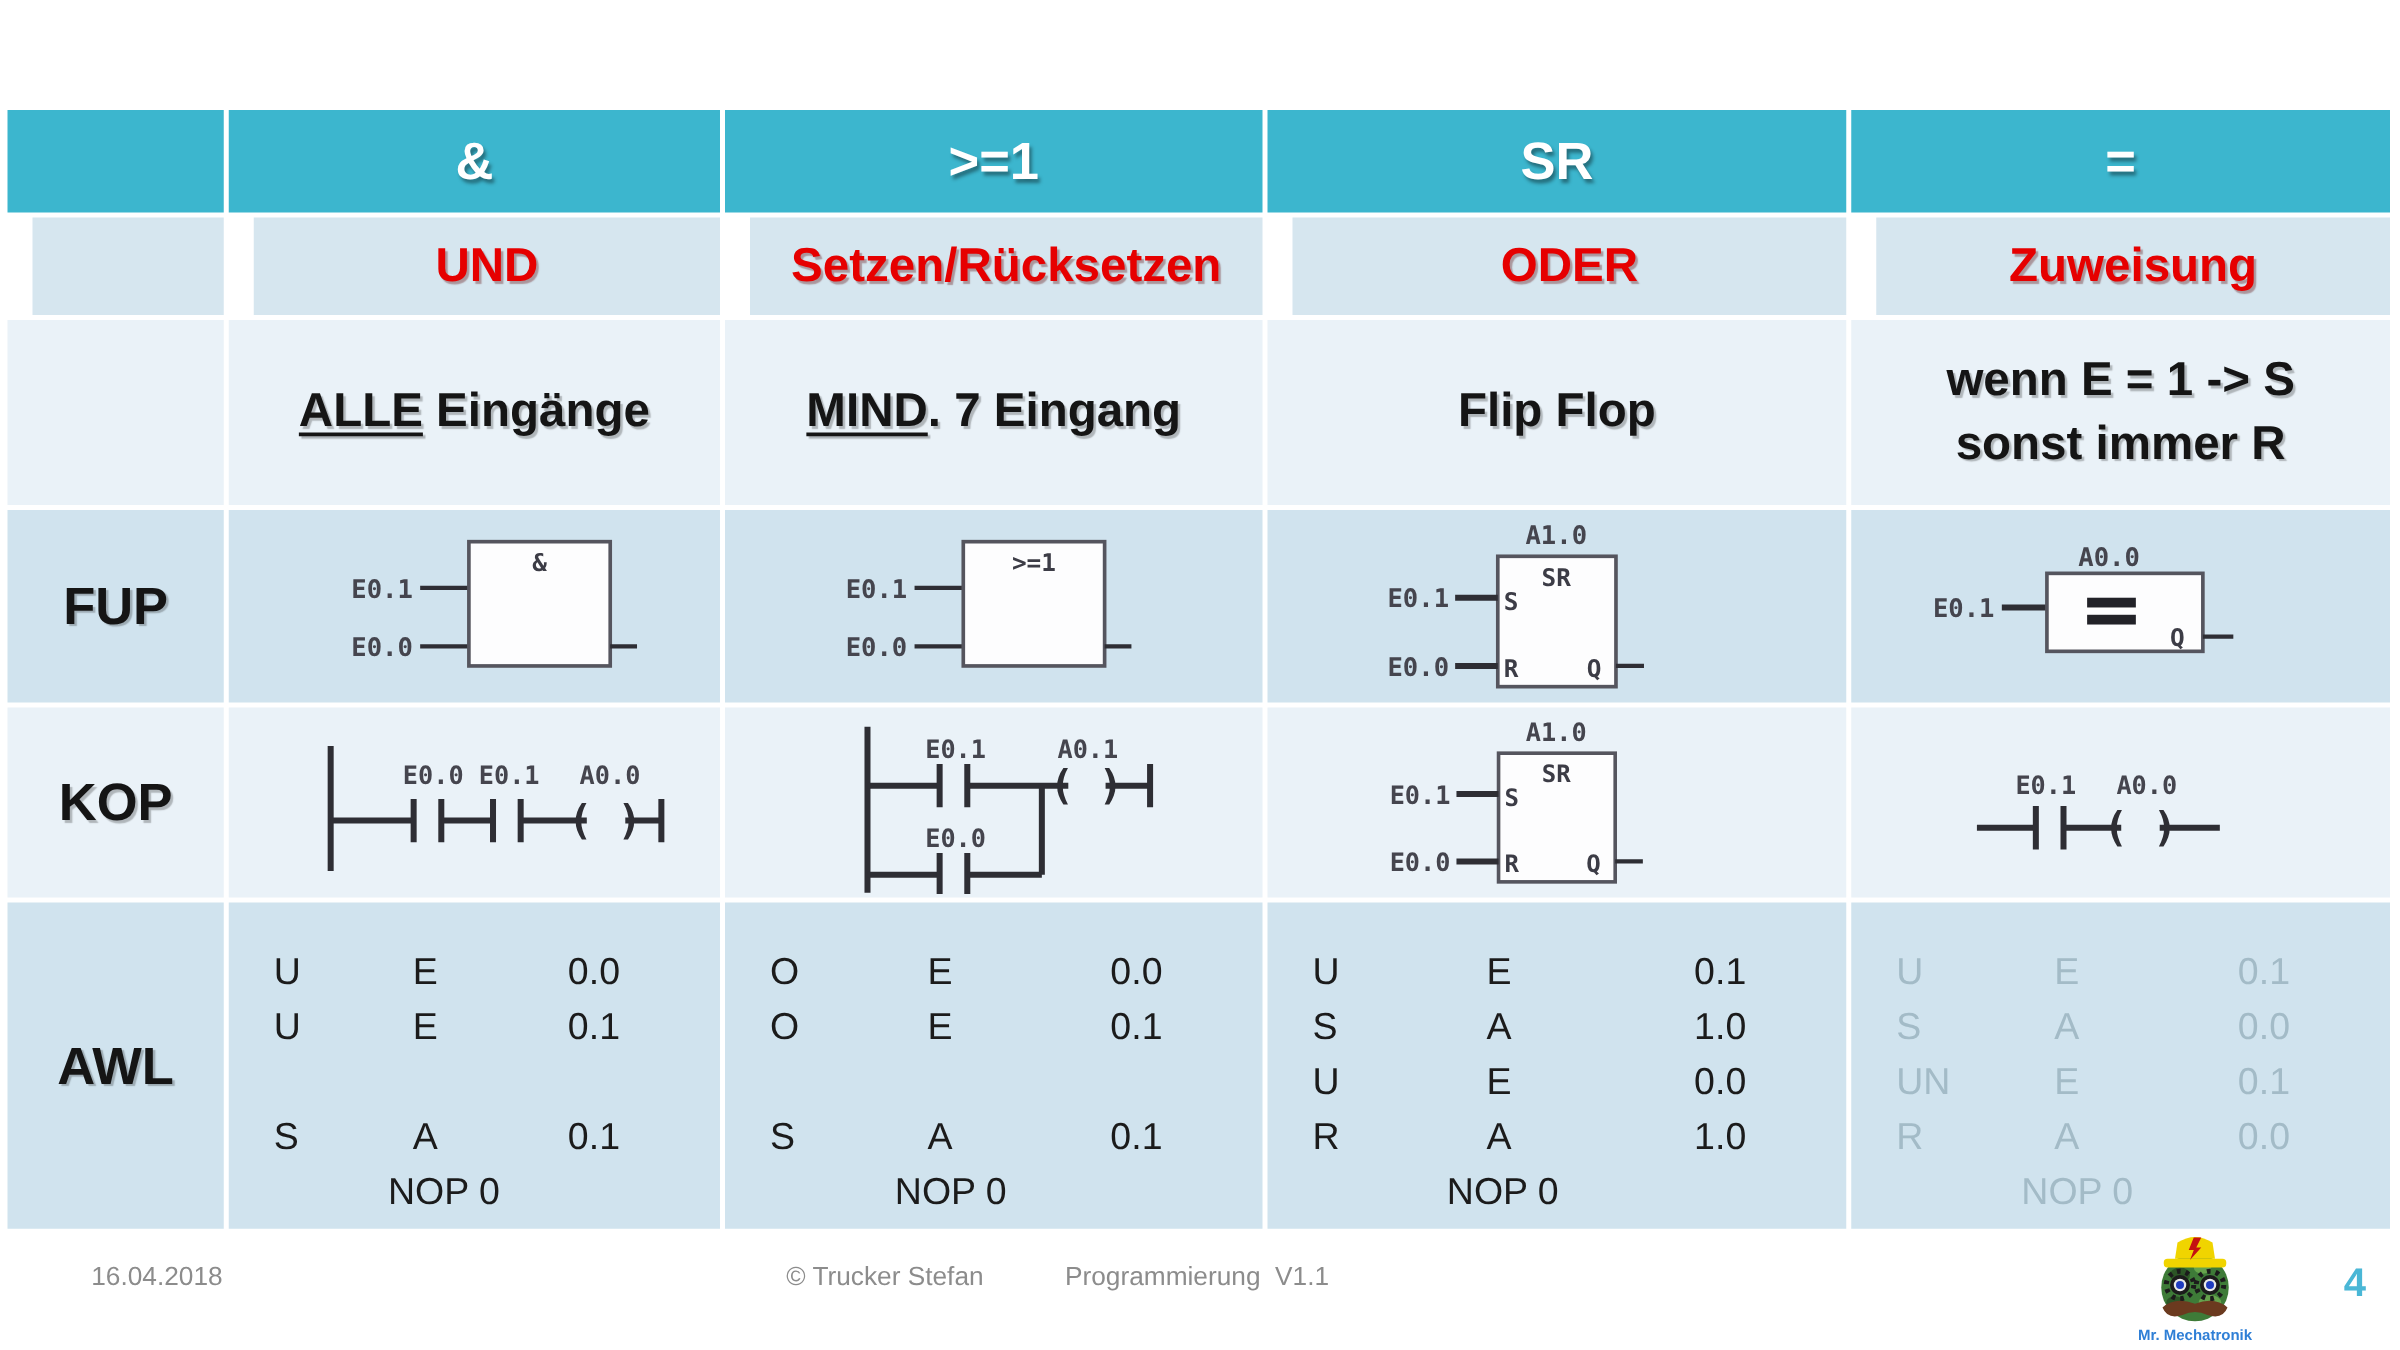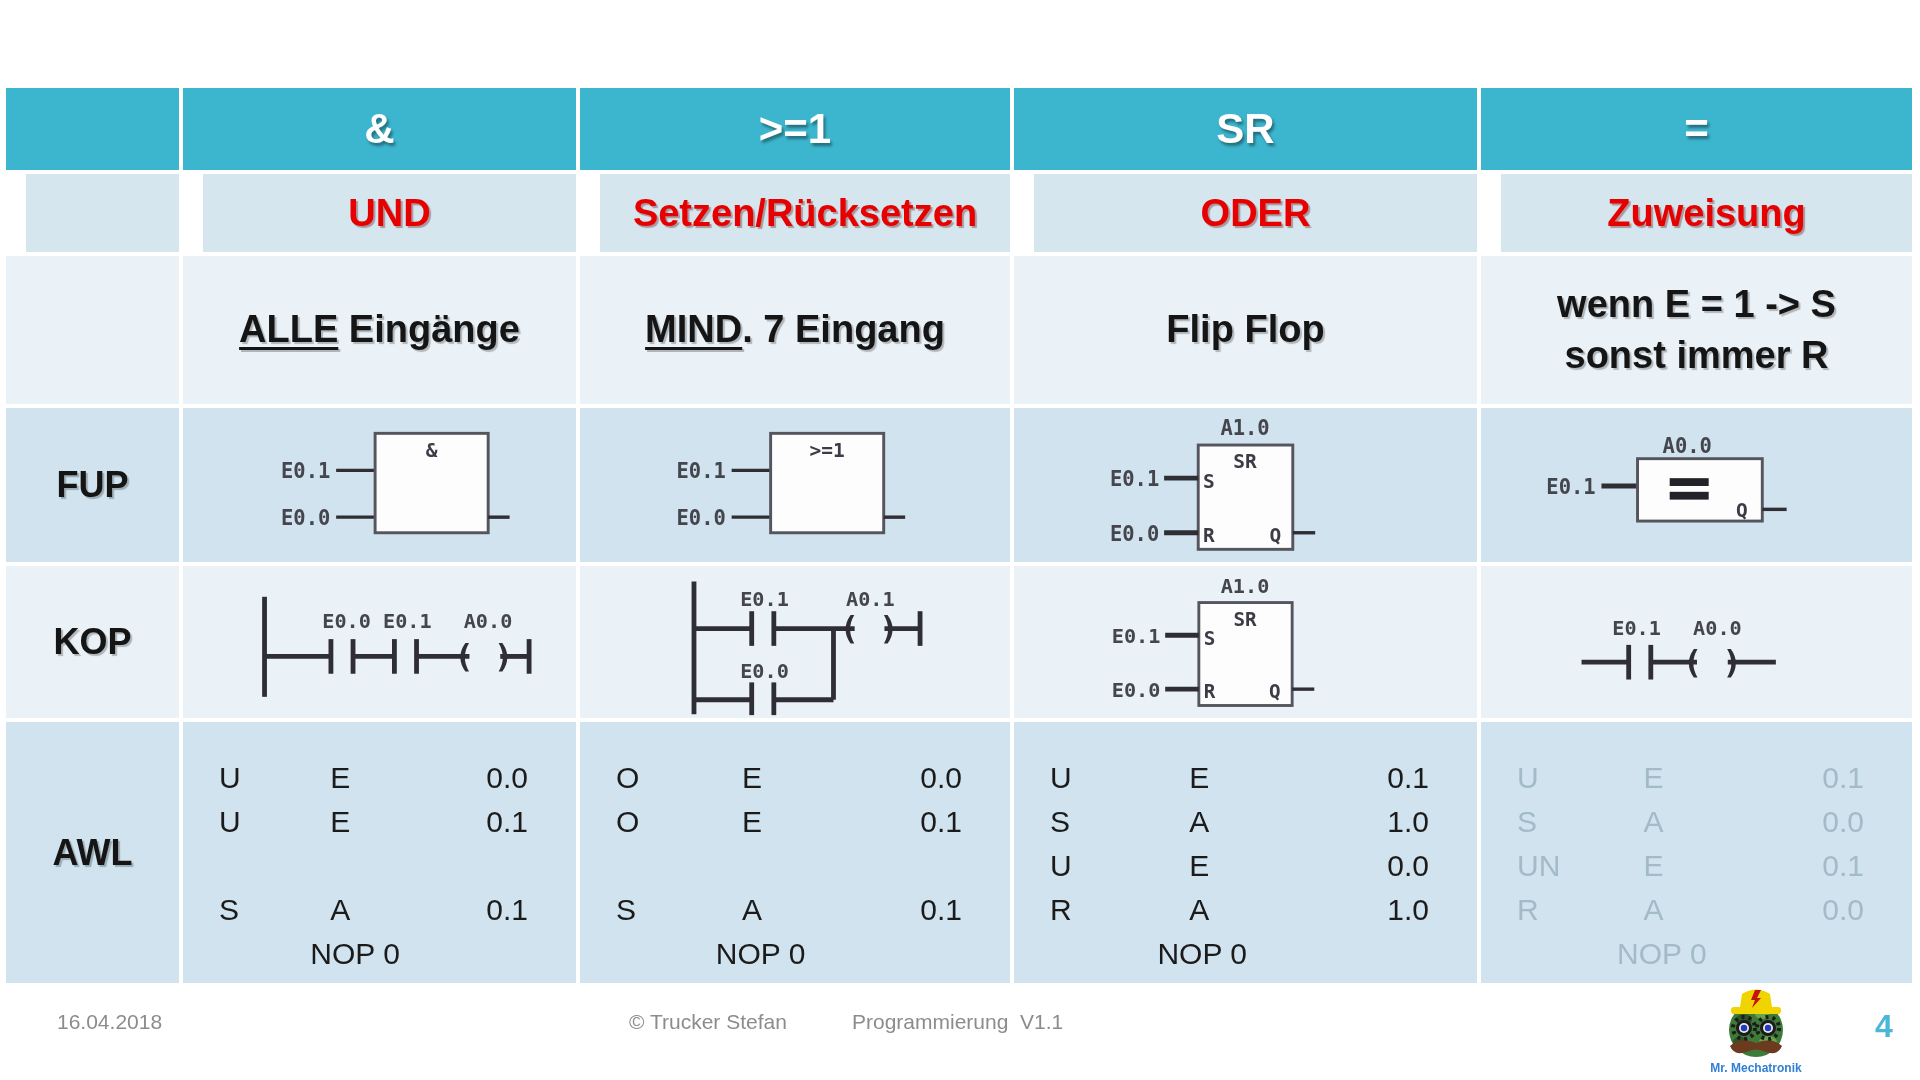--- a/index.html
+++ b/index.html
@@ -18,21 +18,21 @@
   .r2{background:#d6e6ef;display:flex;align-items:center;justify-content:center;
       color:#e60000;font-size:38px;font-weight:bold;
       text-shadow:2px 2px 1px rgba(90,0,0,0.35);margin-left:20px;}
   .r3{background:#eaf2f8;display:flex;align-items:center;justify-content:center;
       color:#151515;font-size:38px;font-weight:bold;text-align:center;line-height:1.35;
       text-shadow:2px 2px 1px rgba(0,0,0,0.25);}
   .r4{background:#d0e3ee;}
   .r5{background:#eaf2f8;}
   .r6{background:#d0e3ee;}
   .rowlabel{display:flex;align-items:center;justify-content:center;
-      color:#151515;font-size:36px;font-weight:bold;
+      color:#151515;font-size:42px;font-weight:bold;
       text-shadow:2px 2px 1px rgba(0,0,0,0.25);}
   .u{text-decoration:underline;text-decoration-thickness:3px;text-underline-offset:5px;margin-top:43px;}
 
   
   .diag{position:absolute;left:0;top:0;width:100%;height:100%;}
   .dln{stroke:#2e2e34;stroke-width:3.5;fill:none;}
   .dlnT{stroke:#2e2e34;stroke-width:5;fill:none;}
   .dbox{fill:#fdfdfe;stroke:#55555e;stroke-width:3;}
   .dtx{font-family:"DejaVu Sans Mono","Liberation Mono",monospace;
        font-size:21px;font-weight:bold;fill:#45454e;}
@@ -40,28 +40,28 @@
        font-size:20px;font-weight:bold;fill:#3c3c46;}
   .dcoil{font-family:"DejaVu Sans Mono","Liberation Mono",monospace;
        font-size:34px;font-weight:bold;fill:#2e2e34;}
   .dbar{fill:#222228;}
 
   
   .awl-cell{padding-top:34px;color:#1b1b1b;font-size:30px;}
   .awl-line{display:flex;height:44px;align-items:center;}
   .awl-line .op{width:26%;padding-left:36px;box-sizing:border-box;}
   .awl-line .opr{width:28%;text-align:center;}
-  .awl-line .val{flex:1;text-align:right;padding-right:48px;}
+  .awl-line .val{flex:1;text-align:right;padding-right:80px;}
   .awl-nop{height:44px;display:flex;align-items:center;margin-left:48px;}
   .awl-nop span{margin-left:23%;}
   .awl-gray{color:#a3bbc7;}
 
   
   .foot{position:absolute;color:#8c8c8c;font-size:21px;white-space:pre;}
-  .f-date{left:57px;top:1010px;}
+  .f-date{left:73px;top:1010px;}
   .f-copy{left:629px;top:1010px;}
   .f-ver{left:852px;top:1010px;}
   .pagenum{position:absolute;left:1875px;top:1008px;color:#4ab7d6;
            font-size:32px;font-weight:bold;}
   .logo{position:absolute;left:1700px;top:982px;width:112px;height:94px;}
 </style>
 </head>
 <body>
 
 <div class="slide">

